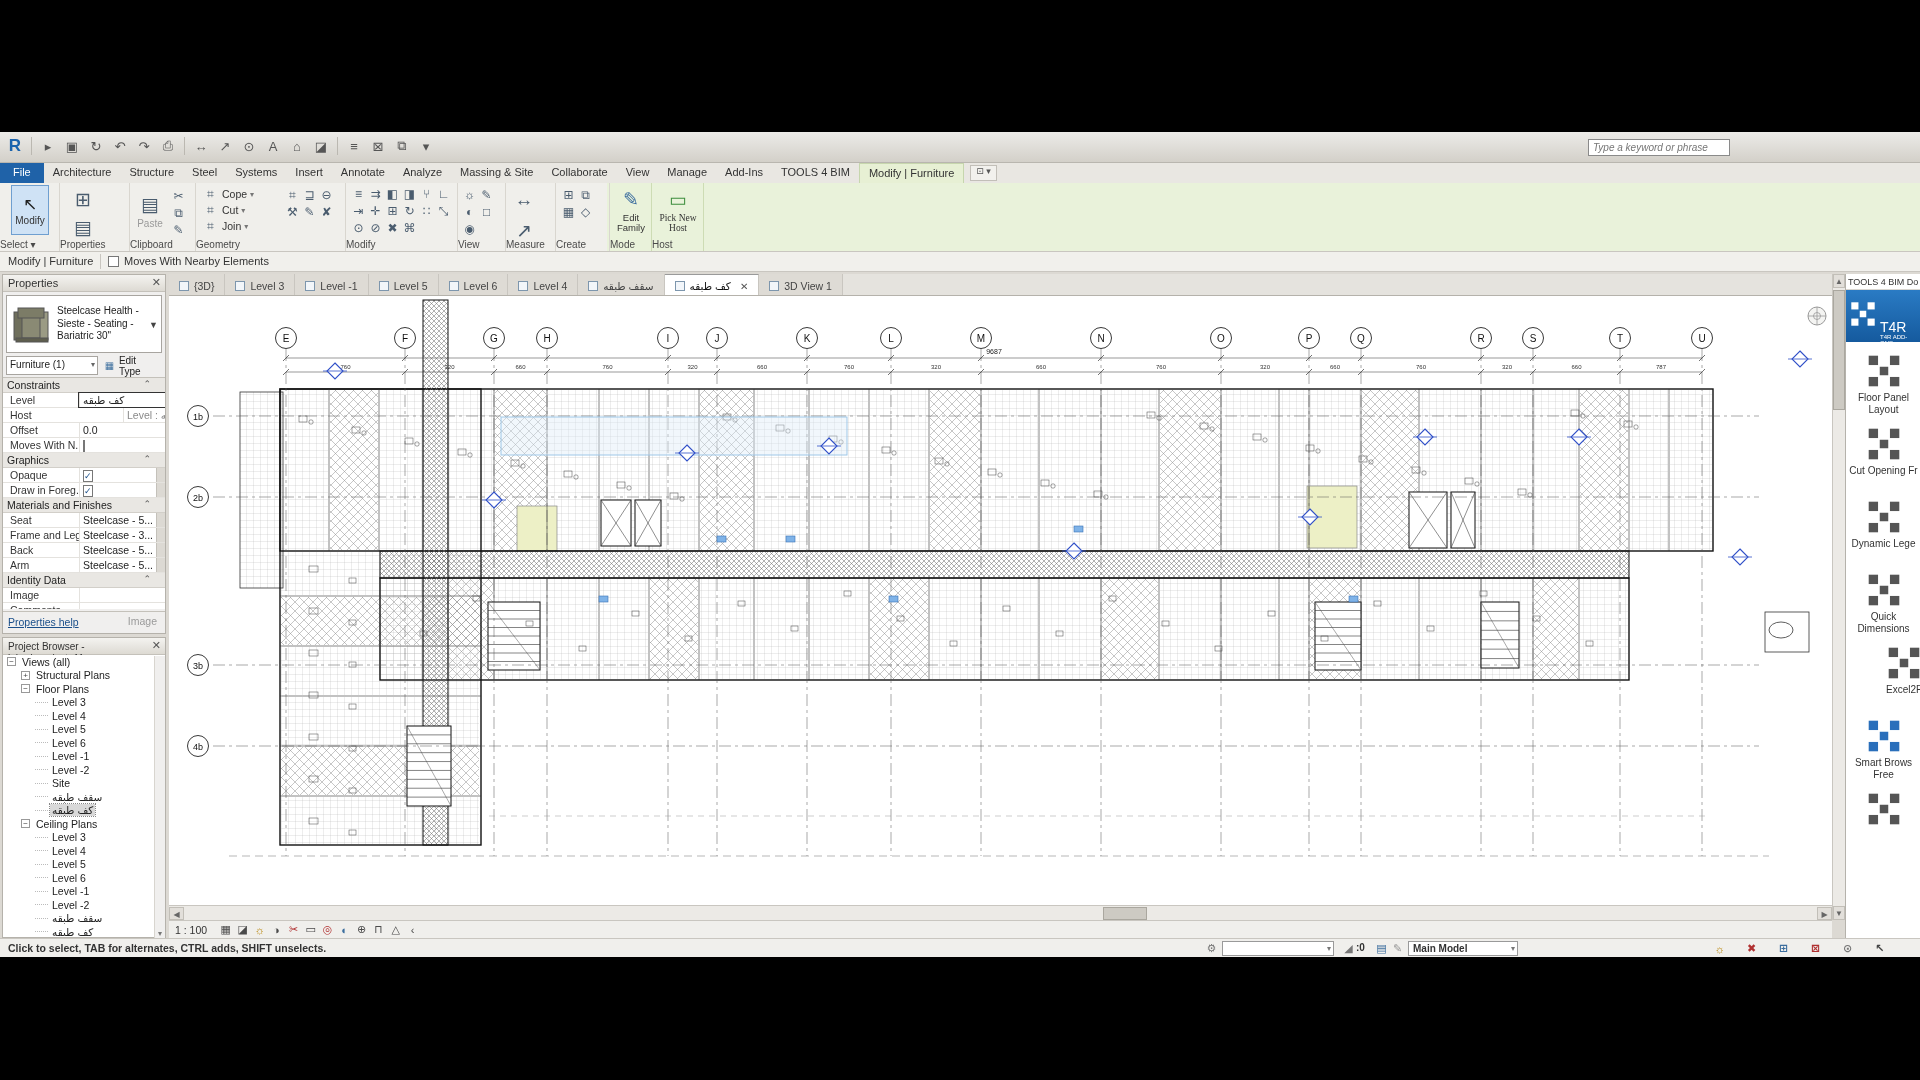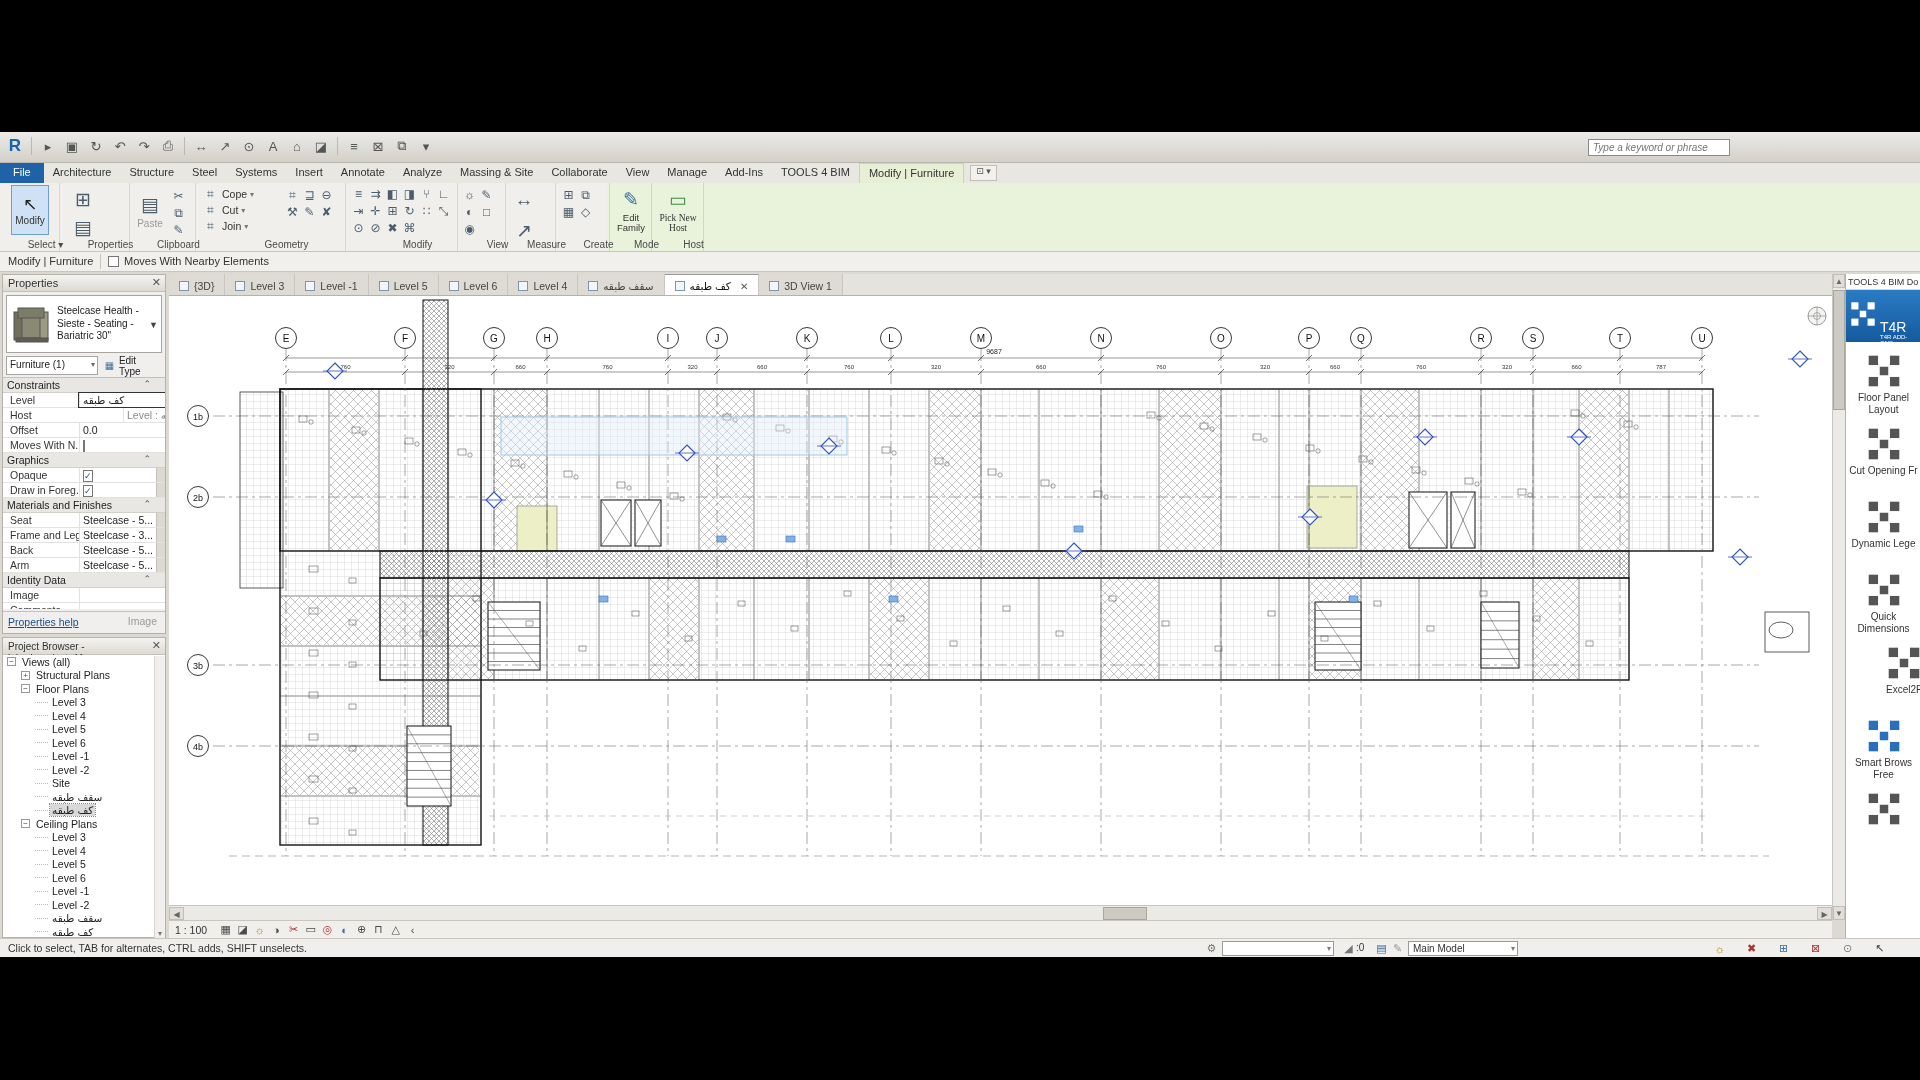--- a/index.html
+++ b/index.html
@@ -20,21 +20,21 @@
   .tabsbar{position:absolute;left:0;top:31px;width:1920px;height:20px;background:#e9e7e2;display:flex;align-items:flex-end;}
   .rtab{height:20px;padding:3px 9px 2px;font-size:11px;color:#333;cursor:default;}
   .rtab.file{background:#1f62a8;color:#fff;padding:3px 13px 2px;}
   .rtab.ctx{background:#e7f0d4;border:1px solid #c6d6ad;border-bottom:none;}
   .tabexp{height:16px;margin:0 0 2px 6px;padding:0 5px;font-size:9px;color:#555;border:1px solid #c2bfb8;background:#f2f1ed;}
 
   
   .ribbon{position:absolute;left:0;top:51px;width:1920px;height:69px;background:#f0efeb;border-bottom:1px solid #c9c6c0;}
   .ctxzone{position:absolute;left:607px;top:0;width:1313px;height:68px;background:#e9f2da;}
   .panel{position:absolute;top:0;height:68px;border-right:1px solid #d9d6cf;}
-  .plabel{position:absolute;left:16px;bottom:1px;width:100%;text-align:center;font-size:10px;color:#4a4a4a;}
+  .plabel{position:absolute;left:0;bottom:1px;width:100%;text-align:left;font-size:10px;color:#4a4a4a;}
   .bigbtn{position:absolute;display:flex;flex-direction:column;align-items:center;justify-content:center;font-size:10px;color:#333;}
   .modifybtn{left:11px;top:2px;width:38px;height:50px;background:#cfe2f5;border:1px solid #6f9fd0;}
   .modifybtn .cur{font-size:17px;color:#222;}
   .iconrow{position:absolute;display:flex;flex-wrap:wrap;align-content:flex-start;}
   .ic{width:17px;height:17px;display:flex;align-items:center;justify-content:center;font-size:12px;color:#4a5c6e;}
   .ic.big{width:26px;height:26px;font-size:19px;}
   .geo-item{display:flex;align-items:center;font-size:10.5px;color:#333;height:16px;gap:3px;}
   .gv{color:#777;font-size:8px;}
   .grayed{color:#9a9a9a;}
 
@@ -97,21 +97,21 @@
   
   .rightpanel{position:absolute;left:1845px;top:142px;width:75px;height:664px;background:#fff;border-left:1px solid #b5b2ab;overflow:hidden;}
   .rp-head{height:16px;font-size:9px;color:#333;padding:3px 2px 0;border-bottom:1px solid #d8d5cf;white-space:nowrap;overflow:hidden;}
   .rp-banner{height:52px;background:linear-gradient(#2a7bc4,#155a9e);color:#fff;display:flex;align-items:center;gap:4px;padding:4px;}
   .rp-banner .bt{font-size:14px;font-weight:normal;line-height:1;margin-top:34px;}
   .rp-banner .bs{font-size:6px;}
   .rp-item{position:absolute;left:0;width:75px;text-align:center;}
   .rp-item .lbl{font-size:10px;color:#333;line-height:1.15;margin-top:0;}
 
   
-  .statusbar{position:absolute;left:0;top:806px;width:1920px;height:19px;background:#f0efec;border-top:1px solid #c9c6c0;font-size:10.5px;color:#333;}
+  .statusbar{position:absolute;left:0;top:806px;width:1920px;height:19px;background:#f0efec;border-top:1px solid #c9c6c0;font-size:10.5px;color:#333;font-weight:bold;}
   .statusbar .hint{position:absolute;left:8px;top:3px;}
   .sb-dd{position:absolute;top:2px;height:15px;background:#fff;border:1px solid #9a9a9a;font-size:10px;color:#333;padding:1px 4px;}
   .sb-dd .dd{position:absolute;right:2px;top:2px;font-size:8px;color:#777;}
   .sbi{position:absolute;top:2px;width:15px;height:15px;display:flex;align-items:center;justify-content:center;font-size:11px;}
 </style>
 </head>
 <body>
 
 <div id="stage">
   <div class="app">

